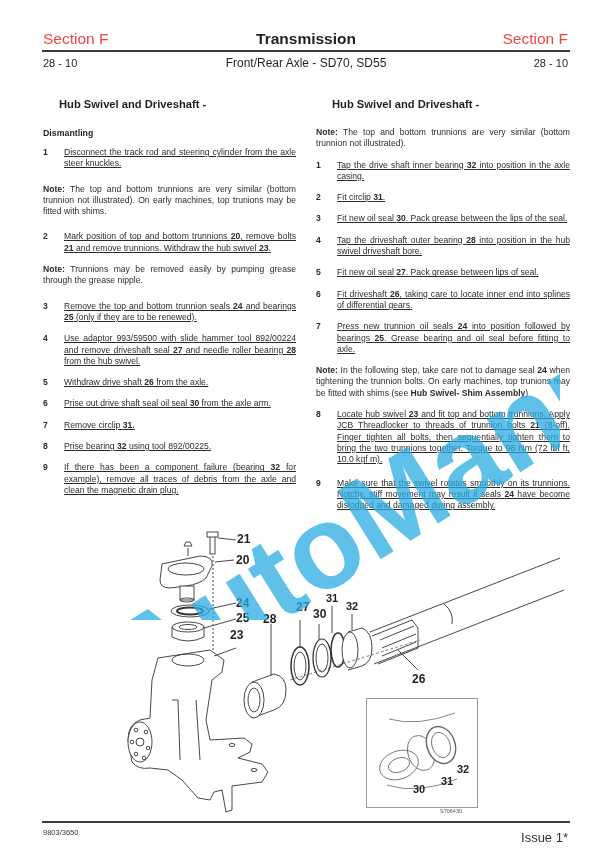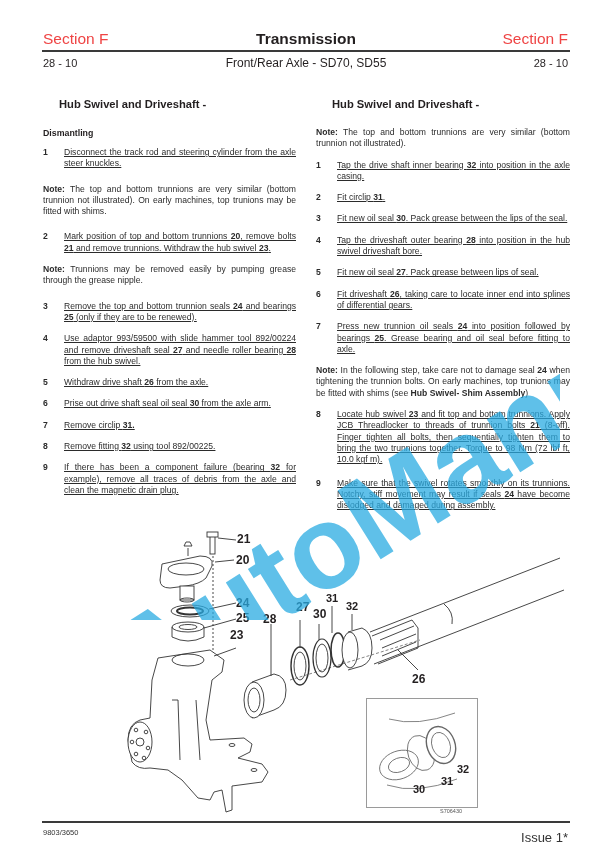--- a/index.html
+++ b/index.html
@@ -83,21 +83,21 @@
   <div class="step">
     <span class="num">6</span>
     <span class="txt"><span>Prise out drive shaft seal oil seal </span><b class="ref">30</b><span> from the axle arm.</span></span>
   </div>
   <div class="step">
     <span class="num">7</span>
     <span class="txt"><span>Remove circlip </span><b class="ref">31.</b></span>
   </div>
   <div class="step">
     <span class="num">8</span>
-    <span class="txt"><span>Remove fitting </span><b class="ref">32</b><span> using tool 892/00225.</span></span>
+    <span class="txt"><span>Prise bearing </span><b class="ref">32</b><span> using tool 892/00225.</span></span>
   </div>
   <div class="step">
     <span class="num">9</span>
     <span class="txt"><span>If there has been a component failure (bearing </span><b class="ref">32</b><span> for example), remove all traces of debris from the axle and clean the magnetic drain plug.</span></span>
   </div>
 </div>
 
 <div class="col col-right">
   <h2>Hub Swivel and Driveshaft -</h2>
 

